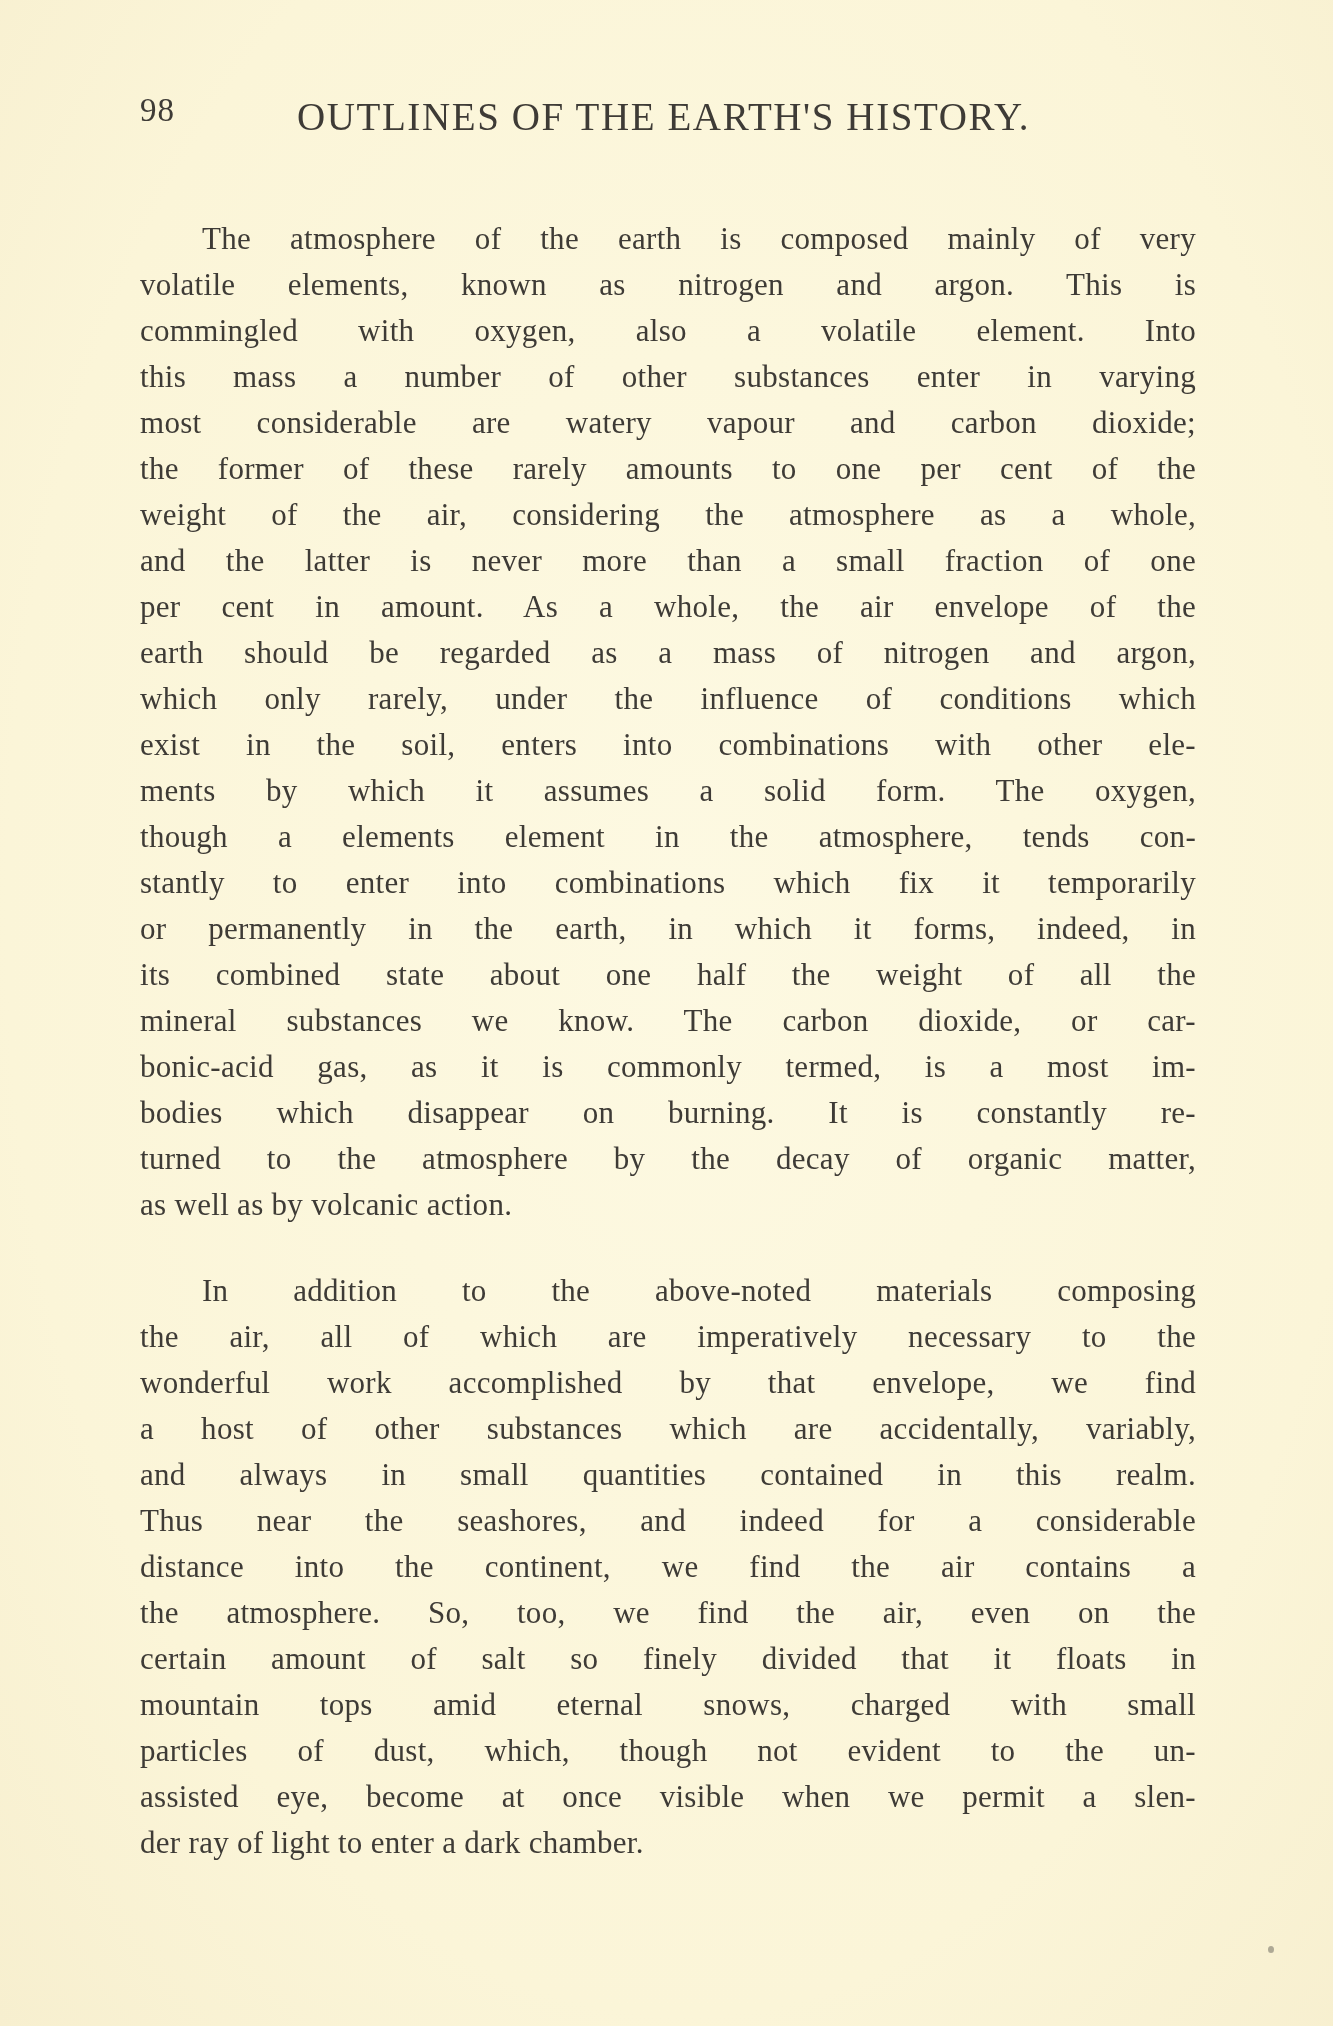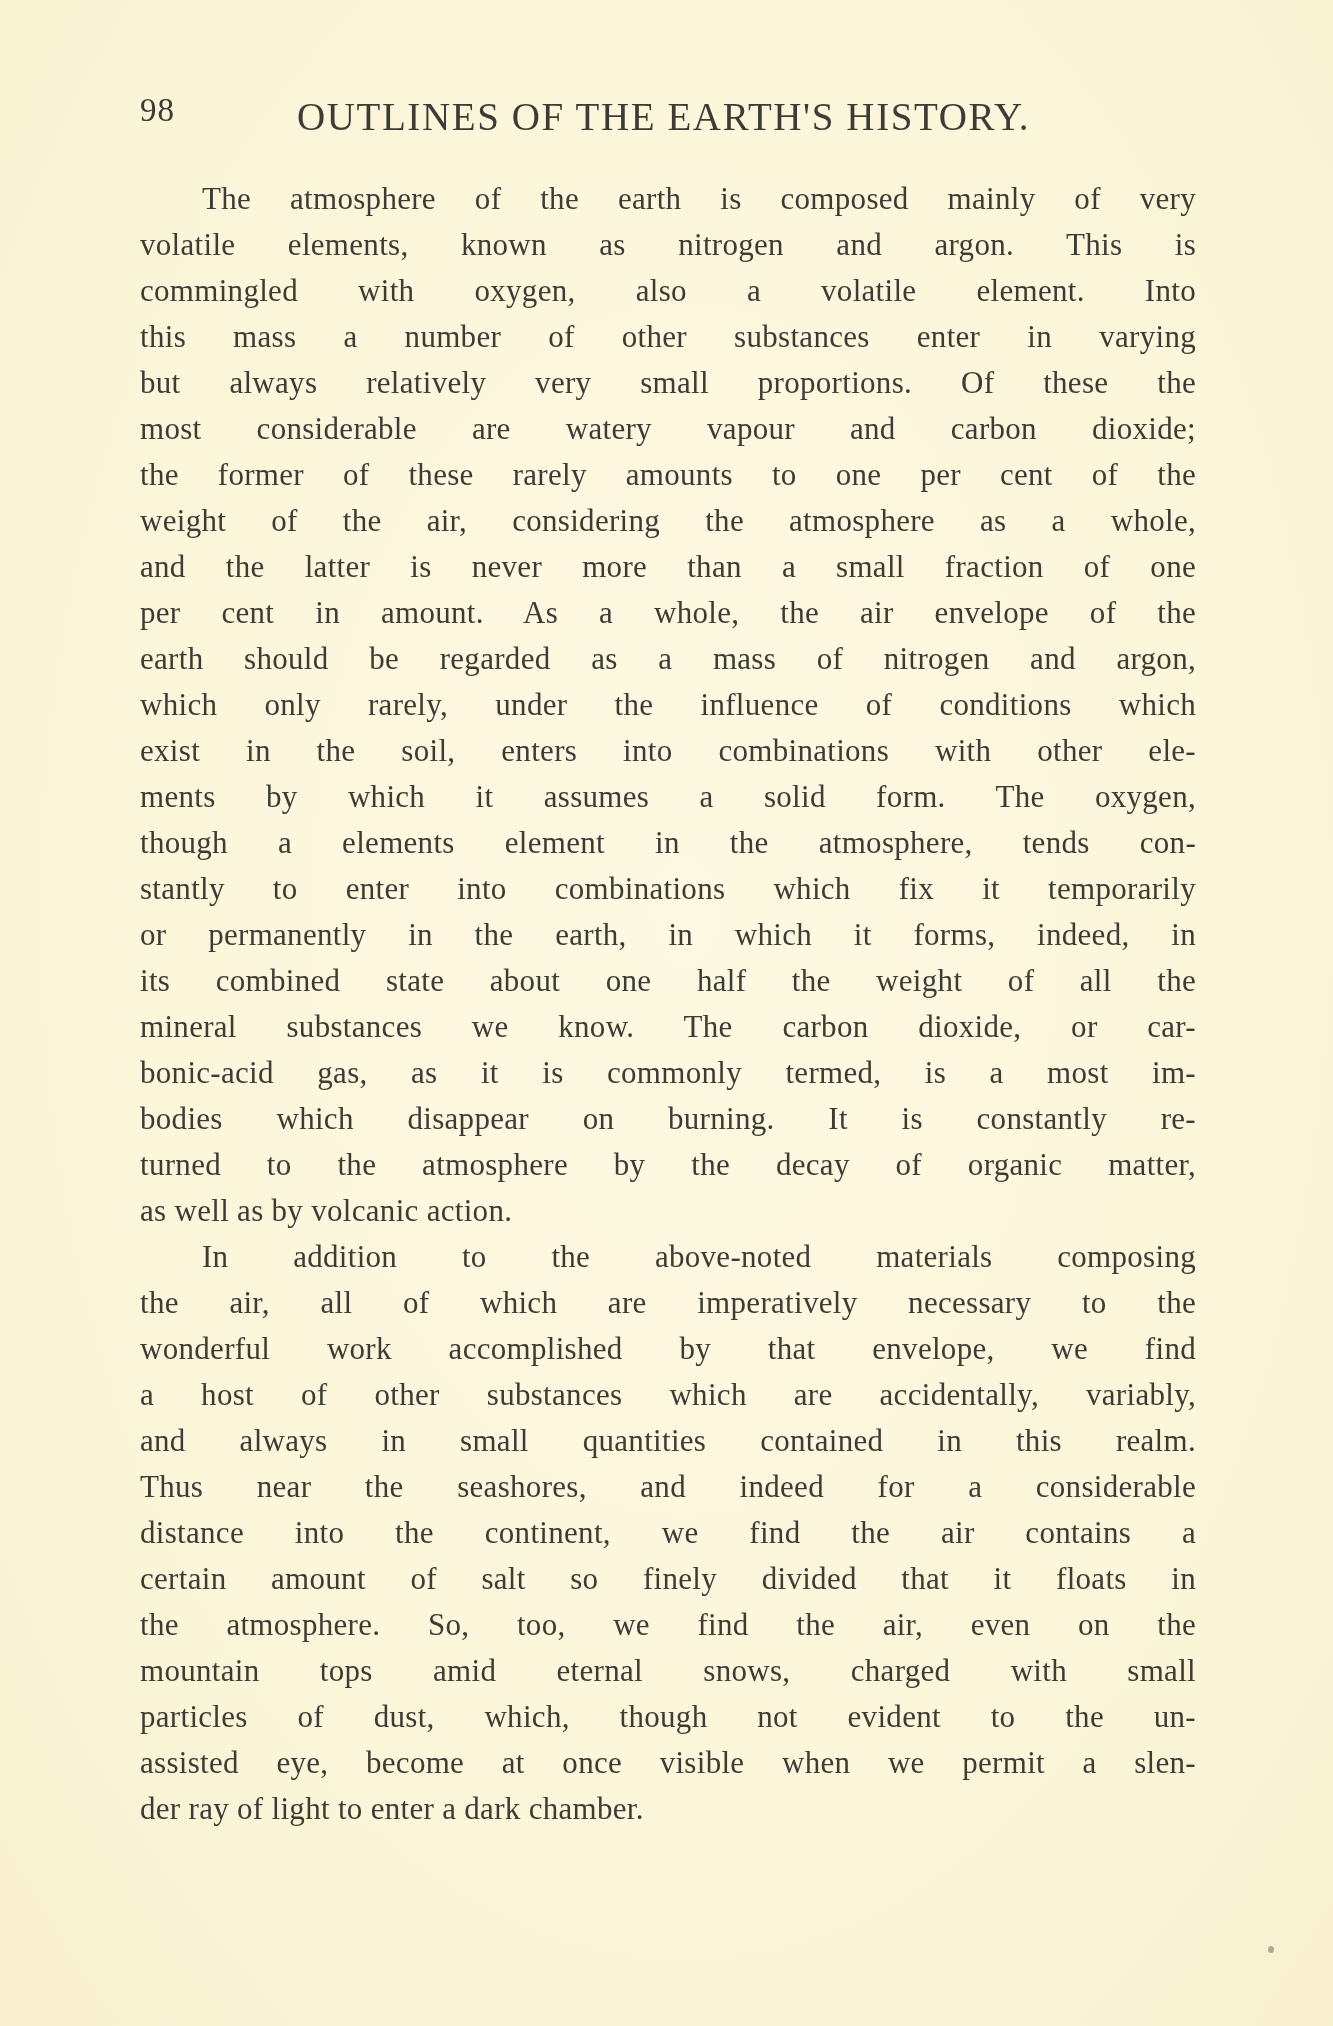--- a/index.html
+++ b/index.html
@@ -57,20 +57,21 @@
       line-height: 46px;
       font-size: 31px;
       white-space: nowrap;
       text-align: justify;
       text-align-last: justify;
       font-family: "Liberation Serif", serif;
       letter-spacing: 0.3px;
     }
     .line.indent {
       padding-left: 62px;
+      margin-top: 40px;
     }
     .line.last {
       text-align-last: left;
     }
     .speck {
       position: absolute;
       left: 1268px;
       top: 1946px;
       width: 6px;
       height: 7px;
@@ -88,21 +89,20 @@
     <span class="page-number">98</span>
     <span class="head-title">OUTLINES OF THE EARTH'S HISTORY.</span>
   </div>
 
   <div class="body-text">
 
     <span class="line indent">The atmosphere of the earth is composed mainly of very</span>
     <span class="line">volatile elements, known as nitrogen and argon.  This is</span>
     <span class="line">commingled with oxygen, also a volatile element.  Into</span>
     <span class="line">this mass a number of other substances enter in varying</span>
-    <span class="line">but always relatively very small proportions.  Of these the</span>
     <span class="line">most considerable are watery vapour and carbon dioxide;</span>
     <span class="line">the former of these rarely amounts to one per cent of the</span>
     <span class="line">weight of the air, considering the atmosphere as a whole,</span>
     <span class="line">and the latter is never more than a small fraction of one</span>
     <span class="line">per cent in amount.  As a whole, the air envelope of the</span>
     <span class="line">earth should be regarded as a mass of nitrogen and argon,</span>
     <span class="line">which only rarely, under the influence of conditions which</span>
     <span class="line">exist in the soil, enters into combinations with other ele-</span>
     <span class="line">ments by which it assumes a solid form.  The oxygen,</span>
     <span class="line">though a elements element in the atmosphere, tends con-</span>
@@ -115,22 +115,22 @@
     <span class="line">turned to the atmosphere by the decay of organic matter,</span>
     <span class="line last">as well as by volcanic action.</span>
 
     <span class="line indent">In addition to the above-noted materials composing</span>
     <span class="line">the air, all of which are imperatively necessary to the</span>
     <span class="line">wonderful work accomplished by that envelope, we find</span>
     <span class="line">a host of other substances which are accidentally, variably,</span>
     <span class="line">and always in small quantities contained in this realm.</span>
     <span class="line">Thus near the seashores, and indeed for a considerable</span>
     <span class="line">distance into the continent, we find the air contains a</span>
+    <span class="line">the atmosphere.  So, too, we find the air, even on the</span>
     <span class="line">certain amount of salt so finely divided that it floats in</span>
-    <span class="line">the atmosphere.  So, too, we find the air, even on the</span>
     <span class="line">mountain tops amid eternal snows, charged with small</span>
     <span class="line">particles of dust, which, though not evident to the un-</span>
     <span class="line">assisted eye, become at once visible when we permit a slen-</span>
     <span class="line last">der ray of light to enter a dark chamber.</span>
   </div>
 
   <div class="speck"></div>
 </div>
 
 </body></html>

